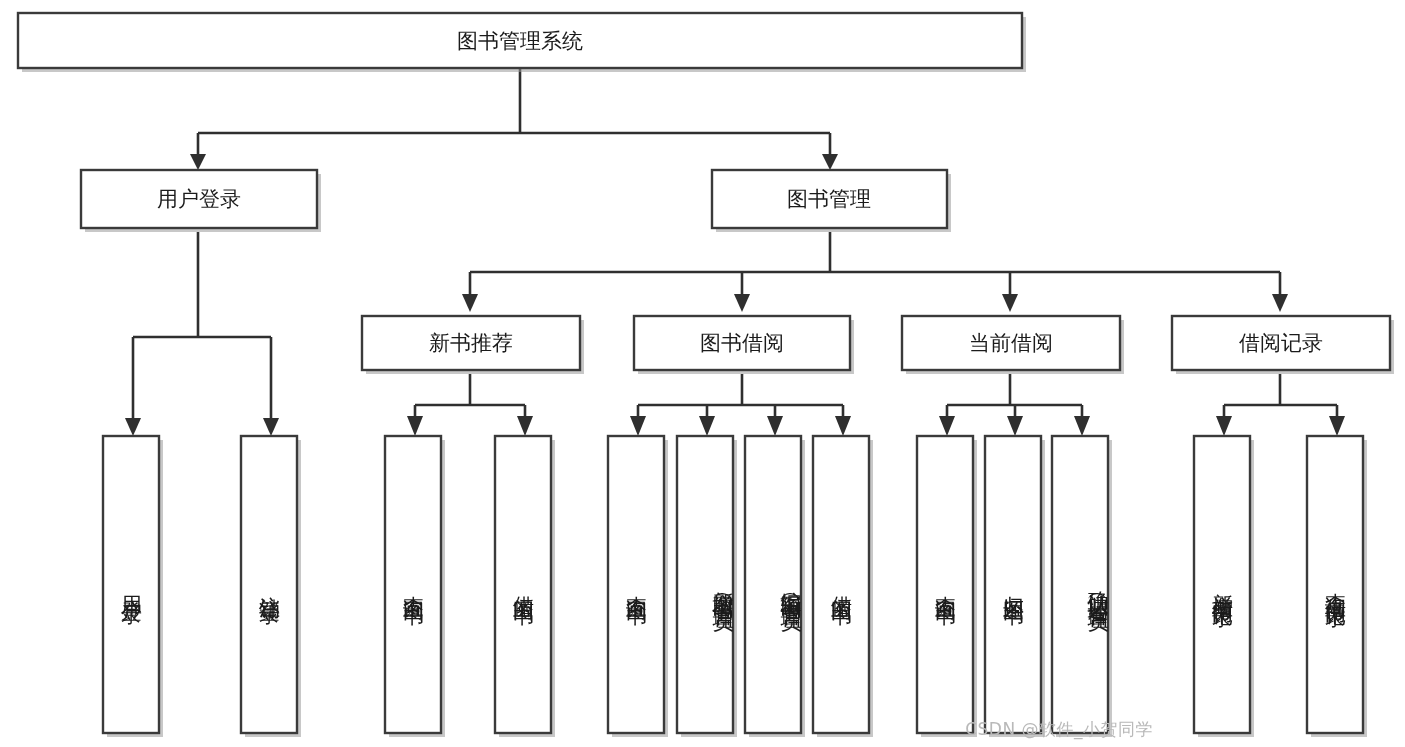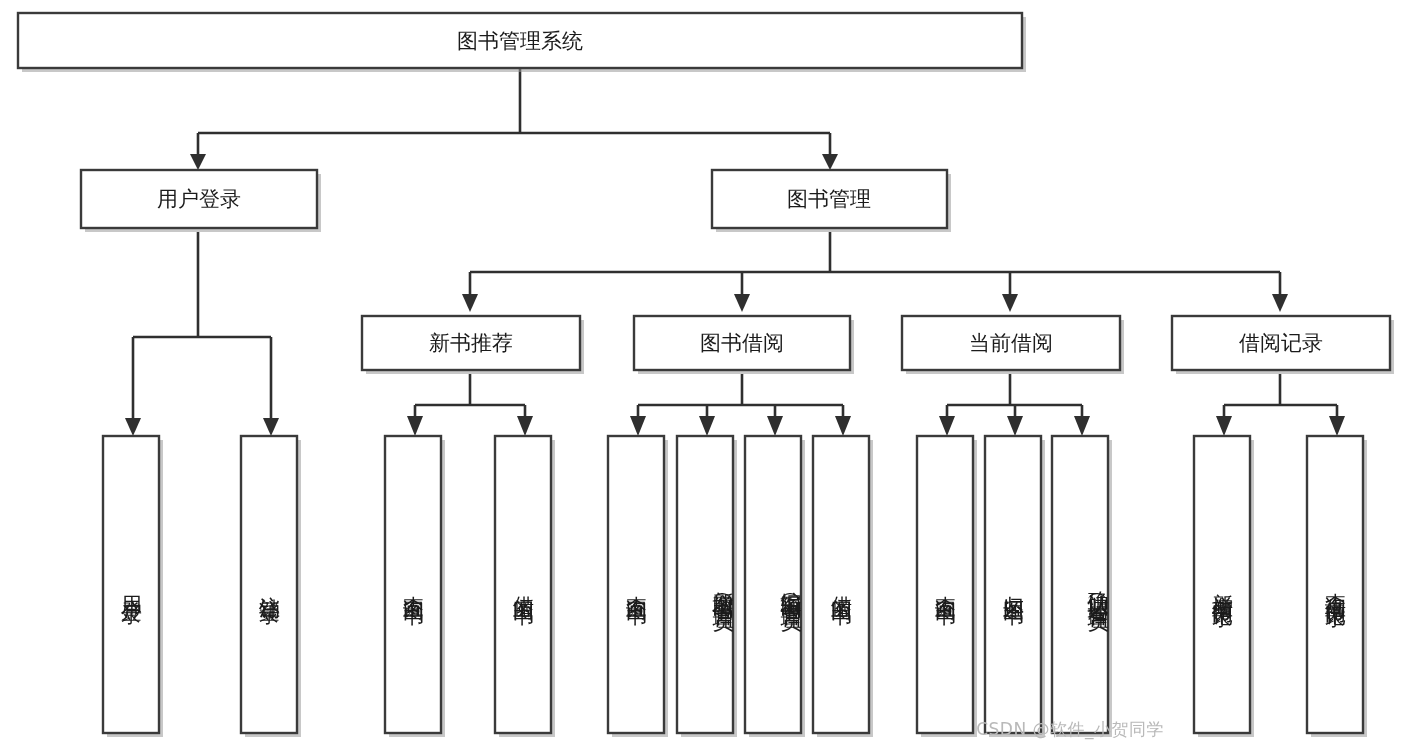--- a/index.html
+++ b/index.html
@@ -63,21 +63,21 @@
     line-height: 1;
     white-space: nowrap;
     text-align: center;
     display: flex;
     align-items: center;
     justify-content: center;
     pointer-events: none;
   }
   .watermark {
     position: absolute;
-    right: 3px;
+    right: 14px;
     bottom: 6px;
     font-family: "DejaVu Sans", "Liberation Sans", sans-serif;
     font-size: 17px;
     color: #b9b9b9;
     letter-spacing: 0.5px;
     white-space: nowrap;
   }
 </style>
 </head>
 <body>

